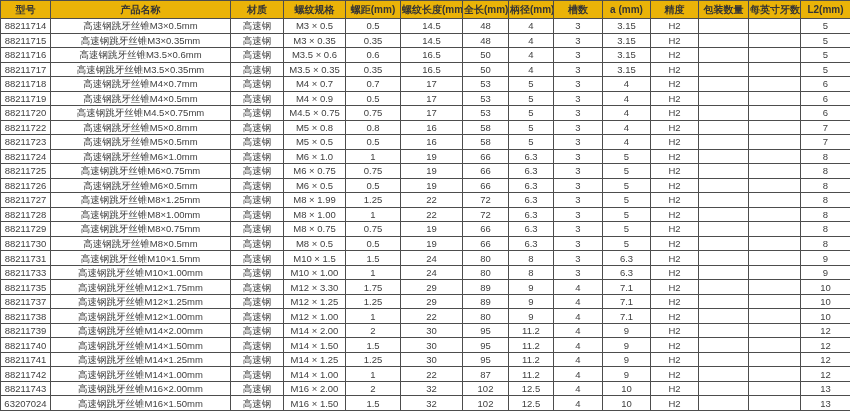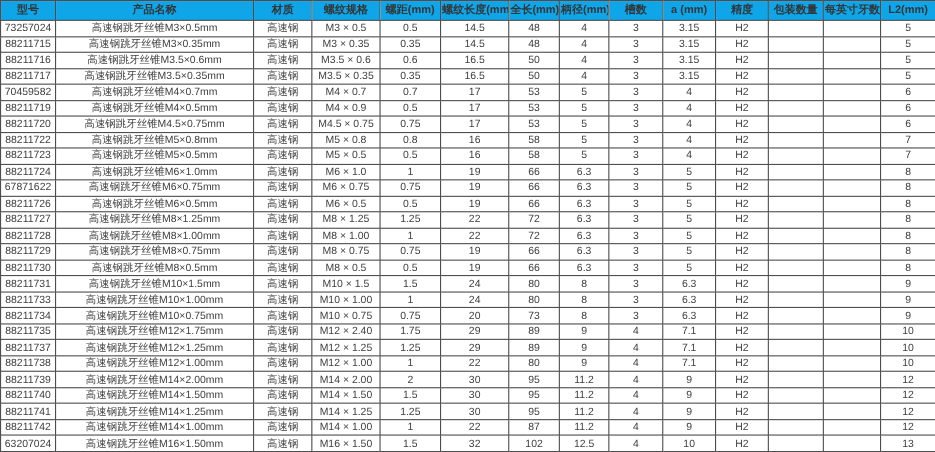--- a/index.html
+++ b/index.html
@@ -12,21 +12,21 @@
     border-collapse:collapse;table-layout:fixed;
     border:1px solid #2b2b2b;
   }
   table.spec th, table.spec td{
     border:1px solid #4d4d4d;
     padding:0 1px;
     text-align:center;vertical-align:middle;
     overflow:hidden;white-space:nowrap;
   }
   table.spec th{
-    background:#0ea5e9;
+    background:#eab308;
     color:#353535;
     font-size:10px;font-weight:bold;
     height:17px;line-height:17px;
   }
   table.spec td{
     background:#ffffff;
     color:#404040;
     font-size:9.5px;
     height:11px;line-height:11px;
   }
@@ -64,21 +64,21 @@
         <th>槽数</th>
         <th>a (mm)</th>
         <th>精度</th>
         <th>包装数量</th>
         <th>每英寸牙数</th>
         <th>L2(mm)</th>
       </tr>
   </thead>
   <tbody>
       <tr>
-        <td>73257024</td>
+        <td>88211714</td>
         <td>高速钢跳牙丝锥M3×0.5mm</td>
         <td>高速钢</td>
         <td>M3 × 0.5</td>
         <td>0.5</td>
         <td>14.5</td>
         <td>48</td>
         <td>4</td>
         <td>3</td>
         <td>3.15</td>
         <td>H2</td>
@@ -128,21 +128,21 @@
         <td>50</td>
         <td>4</td>
         <td>3</td>
         <td>3.15</td>
         <td>H2</td>
         <td></td>
         <td></td>
         <td>5</td>
       </tr>
       <tr>
-        <td>70459582</td>
+        <td>88211718</td>
         <td>高速钢跳牙丝锥M4×0.7mm</td>
         <td>高速钢</td>
         <td>M4 × 0.7</td>
         <td>0.7</td>
         <td>17</td>
         <td>53</td>
         <td>5</td>
         <td>3</td>
         <td>4</td>
         <td>H2</td>
@@ -224,21 +224,21 @@
         <td>66</td>
         <td>6.3</td>
         <td>3</td>
         <td>5</td>
         <td>H2</td>
         <td></td>
         <td></td>
         <td>8</td>
       </tr>
       <tr>
-        <td>67871622</td>
+        <td>88211725</td>
         <td>高速钢跳牙丝锥M6×0.75mm</td>
         <td>高速钢</td>
         <td>M6 × 0.75</td>
         <td>0.75</td>
         <td>19</td>
         <td>66</td>
         <td>6.3</td>
         <td>3</td>
         <td>5</td>
         <td>H2</td>
@@ -259,21 +259,21 @@
         <td>5</td>
         <td>H2</td>
         <td></td>
         <td></td>
         <td>8</td>
       </tr>
       <tr>
         <td>88211727</td>
         <td>高速钢跳牙丝锥M8×1.25mm</td>
         <td>高速钢</td>
-        <td>M8 × 1.25</td>
+        <td>M8 × 1.99</td>
         <td>1.25</td>
         <td>22</td>
         <td>72</td>
         <td>6.3</td>
         <td>3</td>
         <td>5</td>
         <td>H2</td>
         <td></td>
         <td></td>
         <td>8</td>
@@ -352,40 +352,24 @@
         <td>80</td>
         <td>8</td>
         <td>3</td>
         <td>6.3</td>
         <td>H2</td>
         <td></td>
         <td></td>
         <td>9</td>
       </tr>
       <tr>
-        <td>88211734</td>
-        <td>高速钢跳牙丝锥M10×0.75mm</td>
-        <td>高速钢</td>
-        <td>M10 × 0.75</td>
-        <td>0.75</td>
-        <td>20</td>
-        <td>73</td>
-        <td>8</td>
-        <td>3</td>
-        <td>6.3</td>
-        <td>H2</td>
-        <td></td>
-        <td></td>
-        <td>9</td>
-      </tr>
-      <tr>
         <td>88211735</td>
         <td>高速钢跳牙丝锥M12×1.75mm</td>
         <td>高速钢</td>
-        <td>M12 × 2.40</td>
+        <td>M12 × 3.30</td>
         <td>1.75</td>
         <td>29</td>
         <td>89</td>
         <td>9</td>
         <td>4</td>
         <td>7.1</td>
         <td>H2</td>
         <td></td>
         <td></td>
         <td>10</td>
@@ -480,20 +464,36 @@
         <td>87</td>
         <td>11.2</td>
         <td>4</td>
         <td>9</td>
         <td>H2</td>
         <td></td>
         <td></td>
         <td>12</td>
       </tr>
       <tr>
+        <td>88211743</td>
+        <td>高速钢跳牙丝锥M16×2.00mm</td>
+        <td>高速钢</td>
+        <td>M16 × 2.00</td>
+        <td>2</td>
+        <td>32</td>
+        <td>102</td>
+        <td>12.5</td>
+        <td>4</td>
+        <td>10</td>
+        <td>H2</td>
+        <td></td>
+        <td></td>
+        <td>13</td>
+      </tr>
+      <tr>
         <td>63207024</td>
         <td>高速钢跳牙丝锥M16×1.50mm</td>
         <td>高速钢</td>
         <td>M16 × 1.50</td>
         <td>1.5</td>
         <td>32</td>
         <td>102</td>
         <td>12.5</td>
         <td>4</td>
         <td>10</td>

